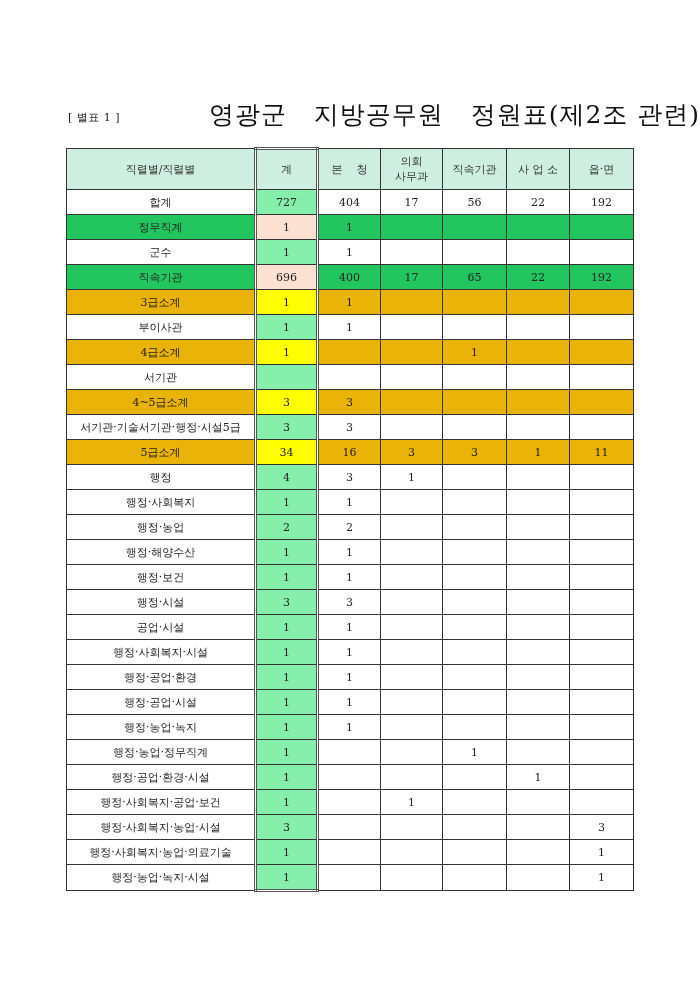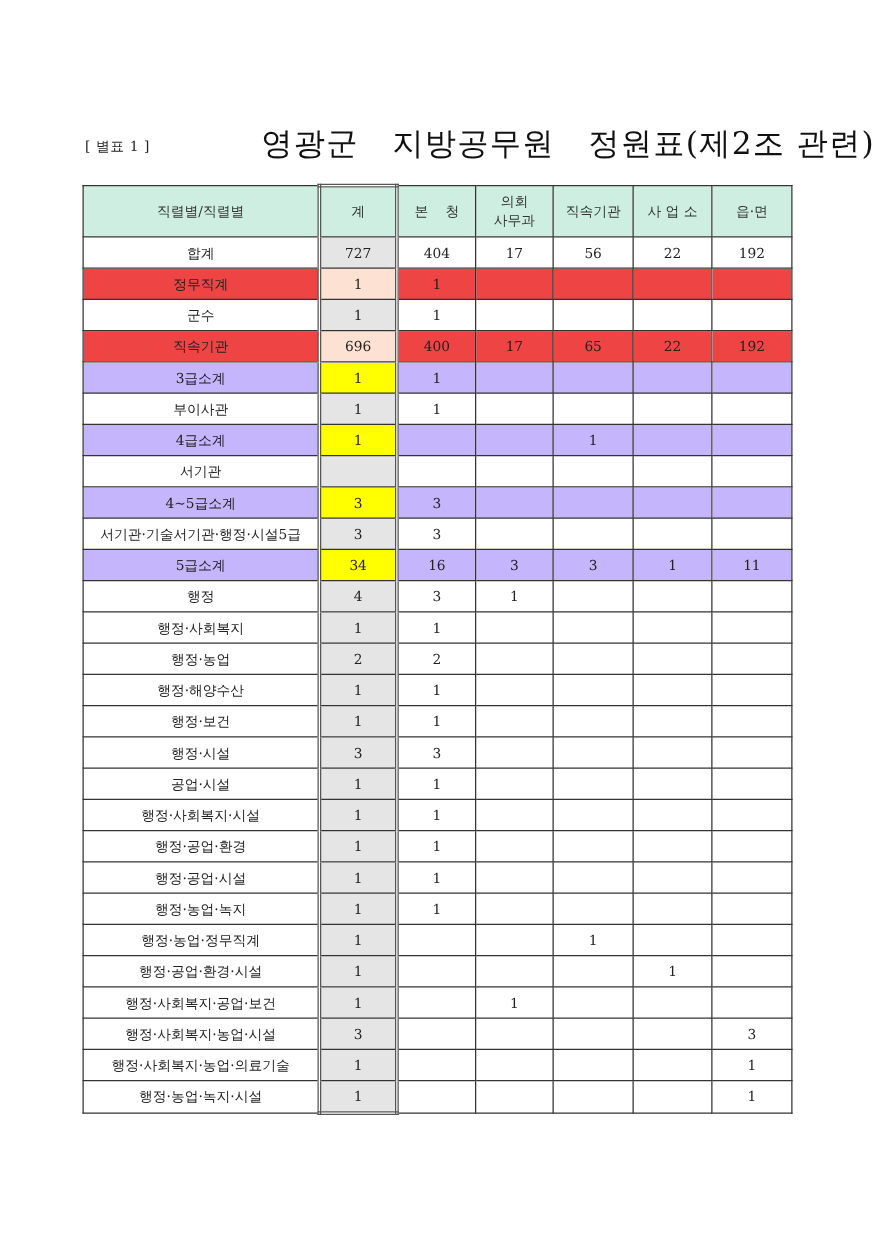--- a/index.html
+++ b/index.html
@@ -3,26 +3,26 @@
 <meta charset="utf-8">
 <style>
   html, body { margin: 0; padding: 0; background: #ffffff; }
   body { width: 700px; height: 990px; position: relative; font-family: "DejaVu Serif", "Liberation Serif", serif; color: #222; overflow: hidden; }
   .annex { position: absolute; left: 68px; top: 78px; font-size: 11px; letter-spacing: 0.5px; color: #222; margin-top: 32px; }
   .title { position: absolute; left: 0; width: 700px; top: 98px; text-align: right; font-size: 25px; letter-spacing: 1px; color: #111; white-space: pre; }
   table.grid { position: absolute; left: 66px; top: 147px; border-collapse: collapse; table-layout: fixed; width: 567px; font-size: 11px; }
   table.grid td, table.grid th { border: 1px solid #333; padding: 0; text-align: center; vertical-align: middle; font-weight: normal; overflow: hidden; white-space: nowrap; }
   table.grid tr.body-row td { height: 24px; }
   table.grid th { background: #cdeee0; height: 39px; line-height: 15px; color: #333; }
-  table.grid td.total { border-left: 3px double #555; border-right: 3px double #555; background: #e5e5e5; }
+  table.grid td.total { border-left: 3px double #555; border-right: 3px double #555; background: #86efac; }
   table.grid th.total { border-left: 3px double #555; border-right: 3px double #555; border-top: 3px double #555; }
   table.grid tr.last td.total { border-bottom: 3px double #555; }
-  tr.pink td { background: #ef4444; }
+  tr.pink td { background: #22c55e; }
   tr.pink td.total { background: #fde1d3; }
-  tr.yellow td { background: #c4b5fd; }
+  tr.yellow td { background: #eab308; }
   tr.yellow td.total { background: #ffff00; }
   tr.white td { background: #ffffff; }
   col.c0 { width: 189px; } col.c1 { width: 62px; } col.c2 { width: 63px; } col.c3 { width: 62px; }
   col.c4 { width: 64px; } col.c5 { width: 63px; } col.c6 { width: 64px; }
   .hdr2 { display: inline-block; line-height: 15px; }
 </style>
 </head>
 <body>
 
 <div class="annex">[ 별표 1 ]</div>

